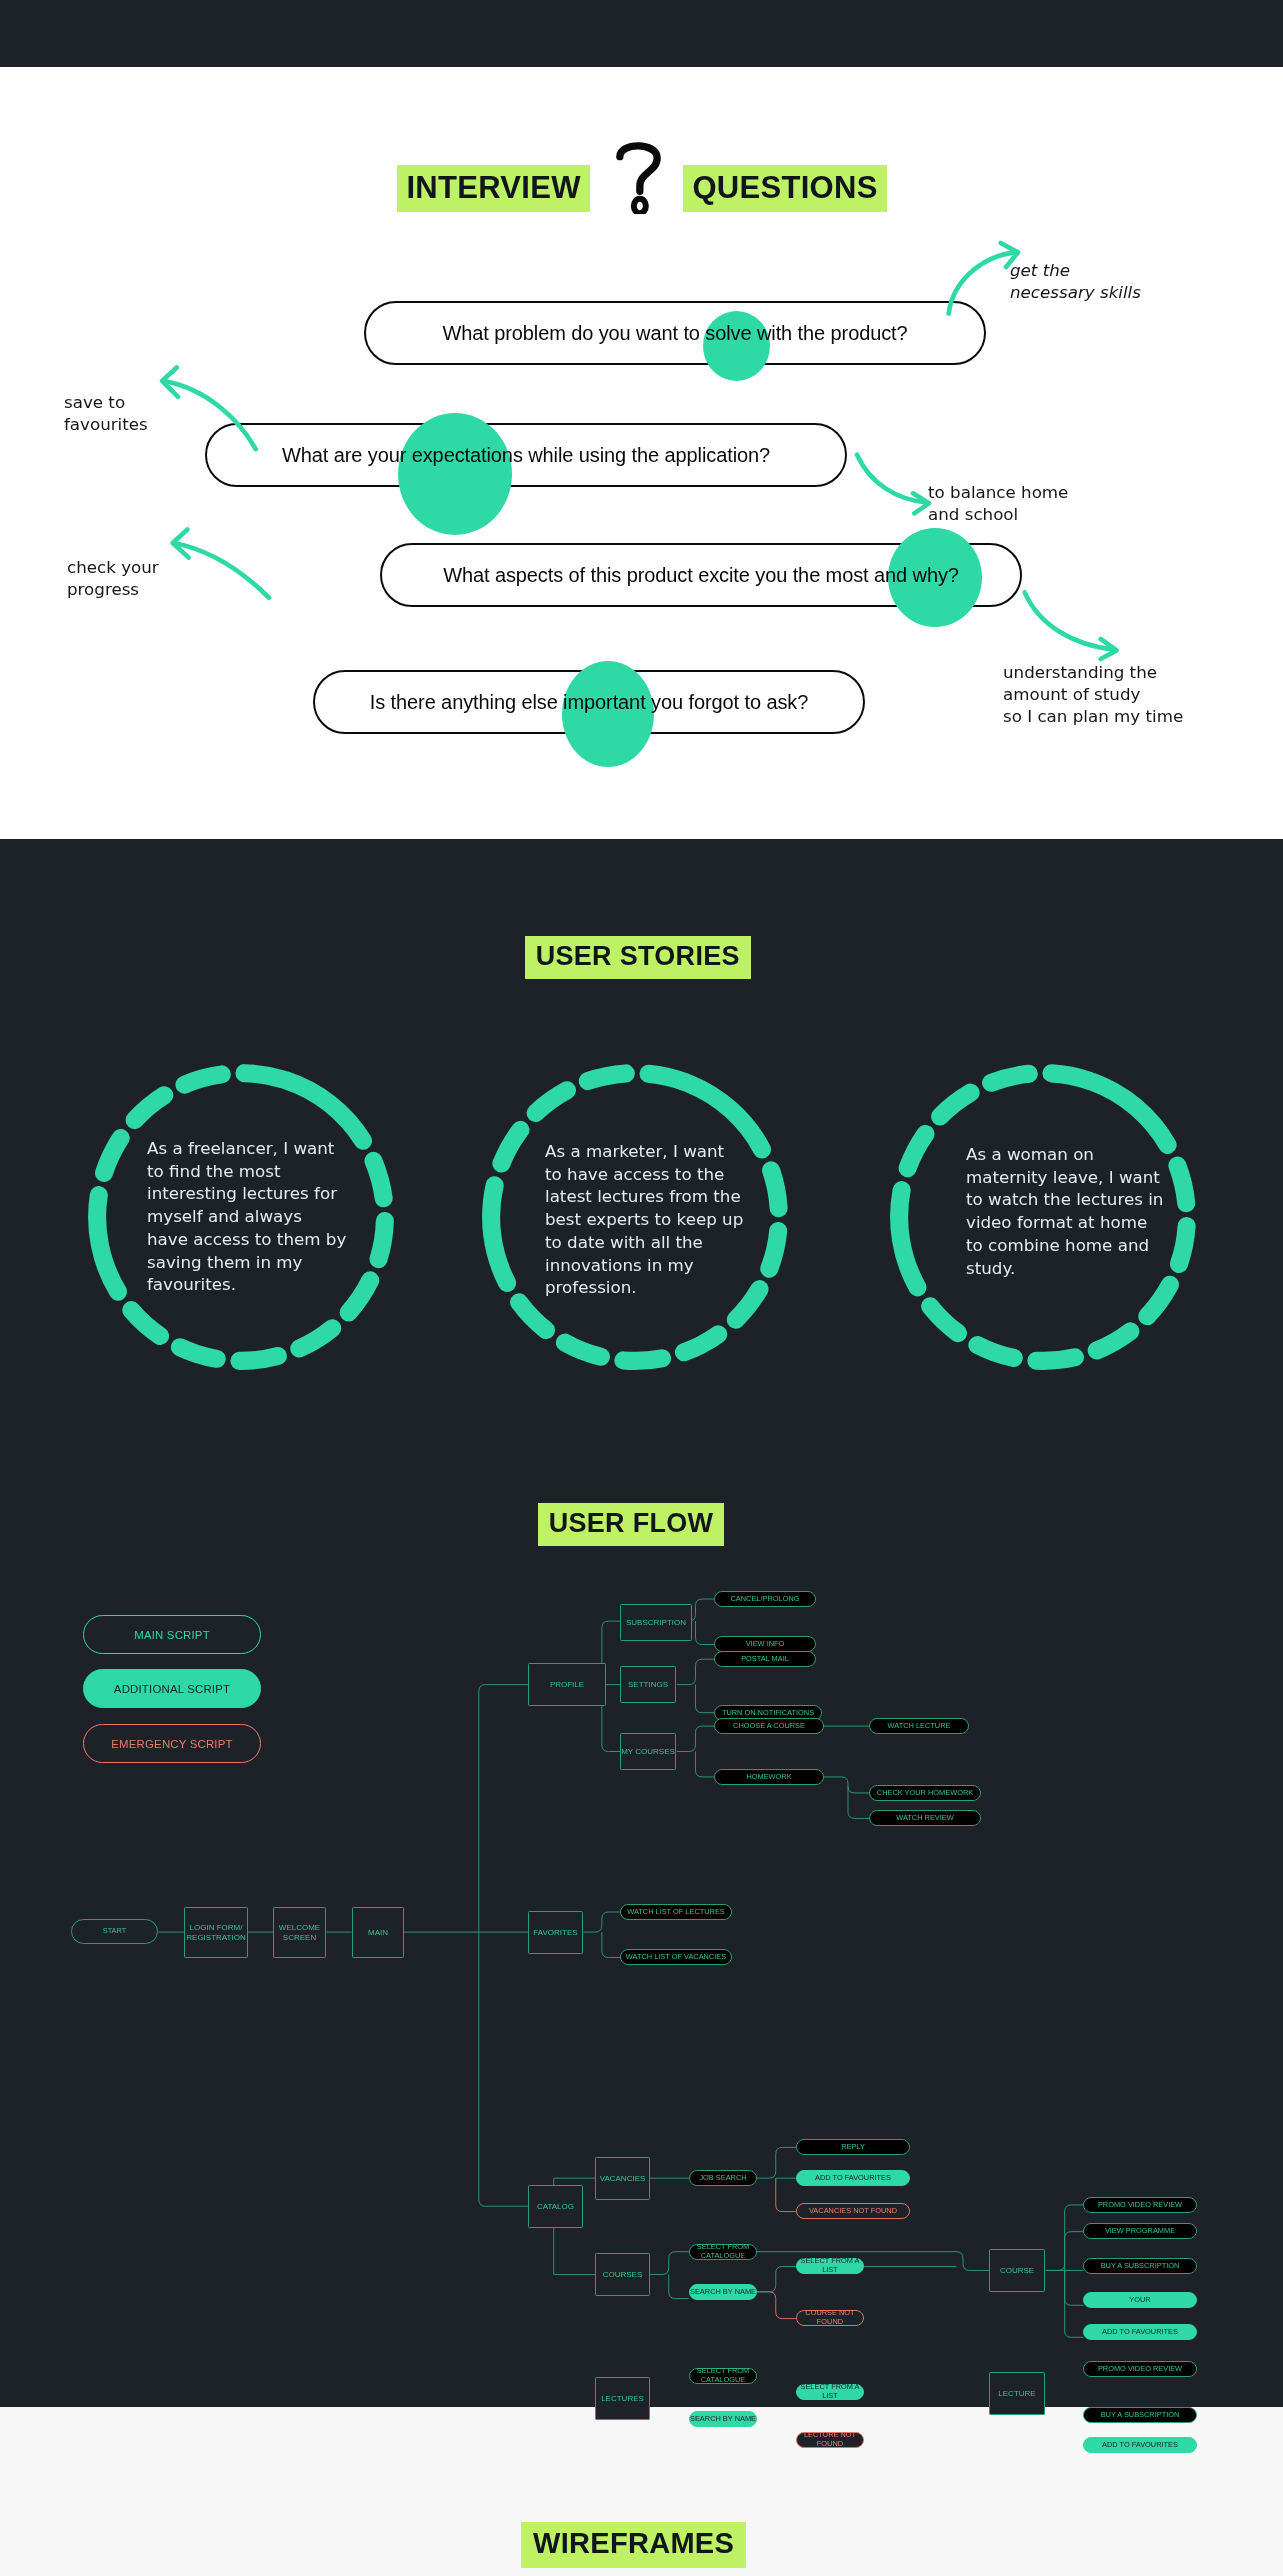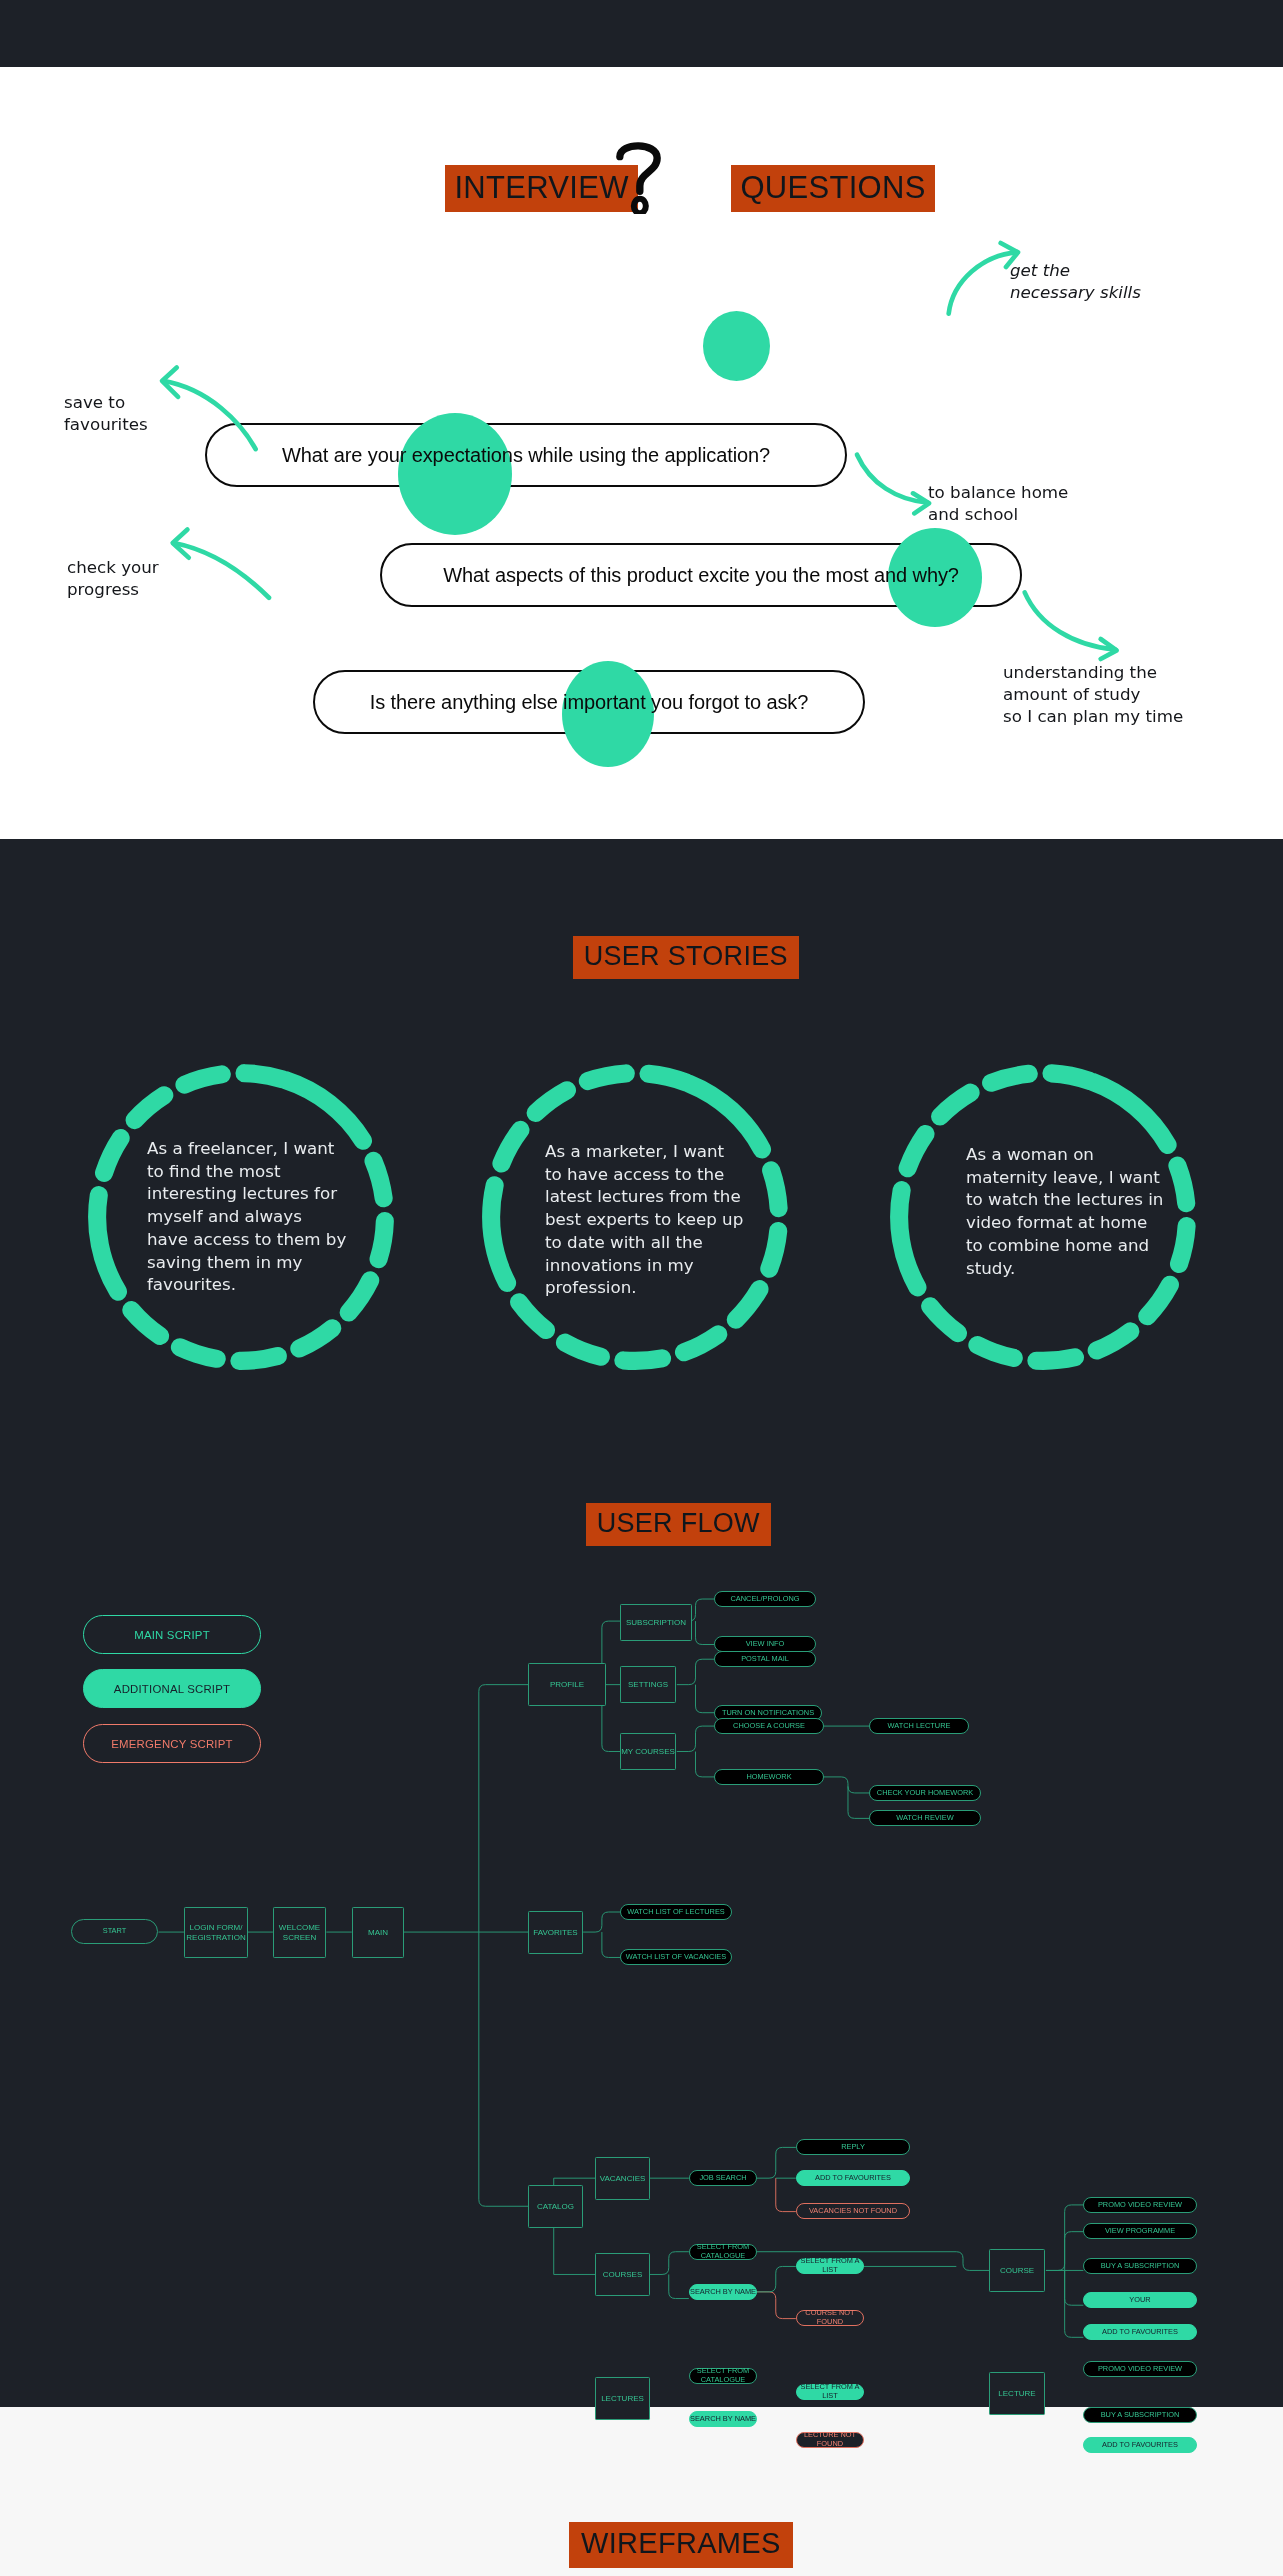--- a/index.html
+++ b/index.html
@@ -19,28 +19,27 @@
   
   .band { position: absolute; left: 0; width: 1284px; }
   #topbar   { top: 0;    height: 67px; background: #1d2128; }
   #white1   { top: 67px; height: 772px; background: #ffffff; }
   #darkband { top: 839px; height: 1568px; background: #1d2128; }
   #grayband { top: 2407px; height: 169px; background: #f7f7f7; }
 
   
   .hl-title {
     position: absolute;
-    background: #c2410c;
+    background: #bef264;
     color: #10161c;
-    font-weight: 400;
+    font-weight: 700;
     letter-spacing: 0.3px;
     white-space: nowrap;
     line-height: 1;
     font-family: "Liberation Sans", sans-serif;
-    margin-left: 48px;
   }
 
   #head-interview { left: 397px; top: 165px; font-size: 31px; padding: 6.7px 9.4px 9.4px; }
   #head-questions { left: 683px; top: 165px; font-size: 31px; padding: 6.7px 9.4px 9.4px; }
   #qmark {
     position: absolute; left: 605px; top: 134px;
     width: 67px; height: 80px; color: #10161c;
   }
   #head-stories {
     left: 525px; top: 936px; font-size: 27px; padding: 6.7px 10.7px 9.4px;
@@ -217,20 +216,23 @@
     <ellipse cx="52" cy="108" rx="9" ry="11" fill="none" stroke="#0a0a0a" stroke-width="9"></ellipse>
   </svg>
 
   <div class="hl-title" id="head-questions">QUESTIONS</div>
 
   <div class="blob" id="blob1"></div>
   <div class="blob" id="blob2"></div>
   <div class="blob" id="blob3"></div>
   <div class="blob" id="blob4"></div>
 
+  <div class="qpill" id="q1">
+    <span class="qtext">What problem do you want to solve with the product?</span>
+  </div>
   <div class="qpill" id="q2">
     <span class="qtext">What are your expectations while using the application?</span>
   </div>
   <div class="qpill" id="q3">
     <span class="qtext">What aspects of this product excite you the most and why?</span>
   </div>
   <div class="qpill" id="q4">
     <span class="qtext">Is there anything else important you forgot to ask?</span>
   </div>
 

